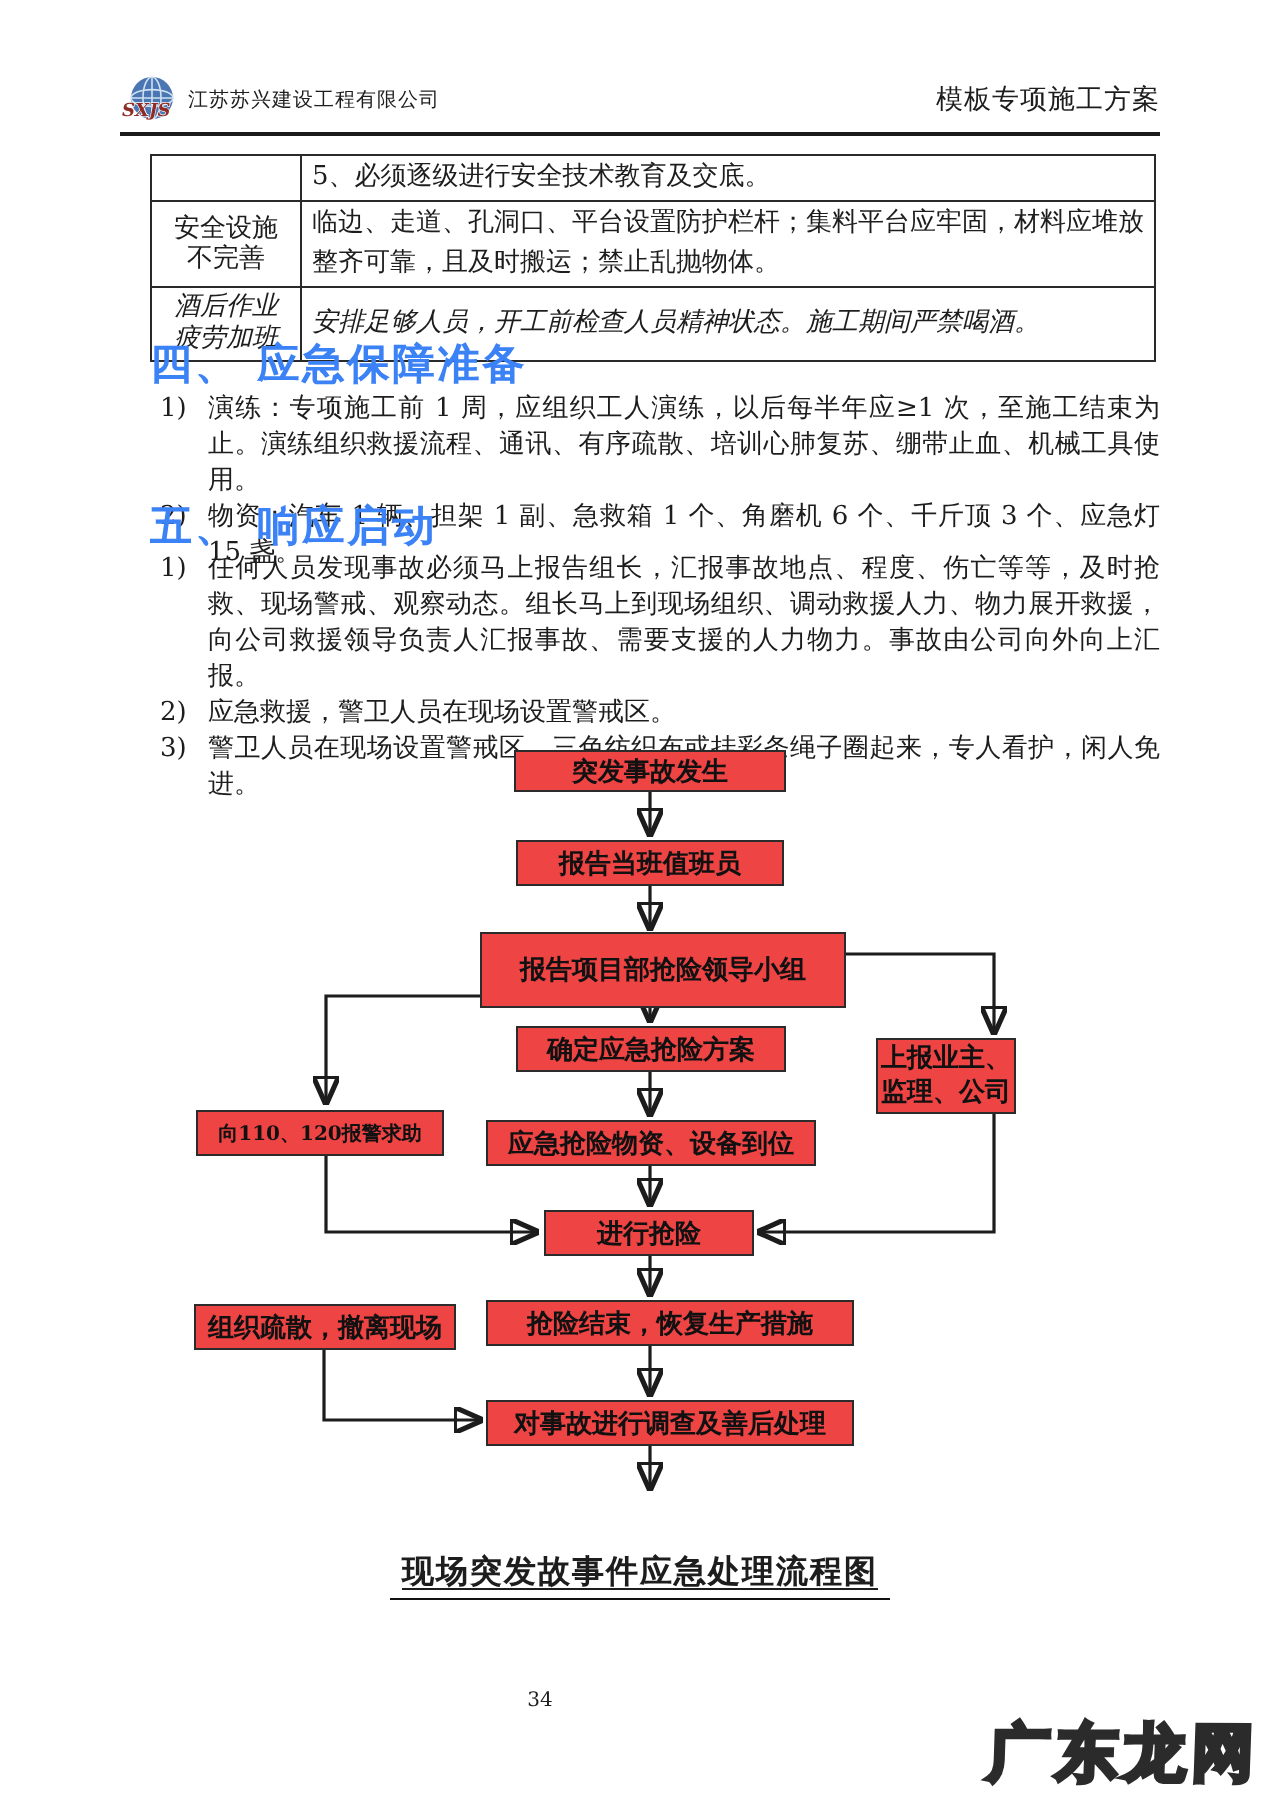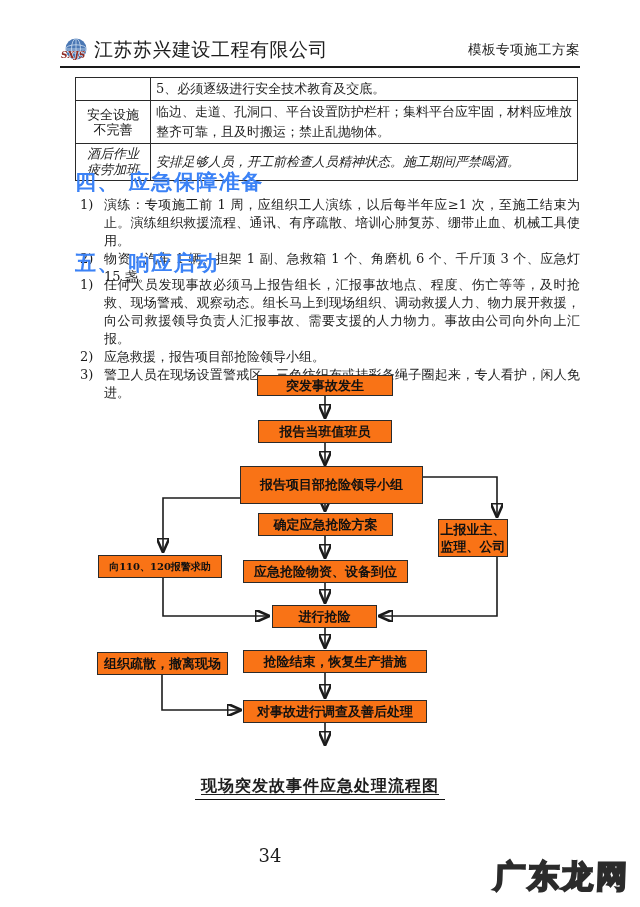--- a/index.html
+++ b/index.html
@@ -6,21 +6,21 @@
   html,body { background:#ffffff; }
   .page {
     position:relative; width:640px; height:907px; background:#ffffff;
     font-family:"DejaVu Serif", serif; color:#1d1d1d; overflow:hidden;
   }
   
   .header { position:absolute; left:60px; top:36px; width:520px; height:28px;
             display:flex; justify-content:space-between; align-items:center; }
   .brand { display:flex; align-items:center; gap:4px; }
   .brand .logo { width:30px; height:26px; flex:none; }
-  .company { font-size:19px; letter-spacing:.5px; }
+  .company { font-size:10px; letter-spacing:.5px; }
   .doc-title { font-size:13.5px; letter-spacing:.5px; }
   .header-rule { position:absolute; left:60px; top:66px; width:520px; border-top:2px solid #1a1a1a; }
   
   .risk-table { position:absolute; left:75px; top:77px; width:503px; border-collapse:collapse; font-size:13px; }
   .risk-table td { border:1.2px solid #2a2a2a; vertical-align:middle; }
   .risk-table td.cat { width:75px; text-align:center; white-space:pre-line; line-height:1.2; padding:2px 1px; }
   .risk-table td.measure { padding:1px 5px; line-height:1.55; text-align:justify; }
   .r1 td { height:20px; }
   .r2 td { height:42px; }
   .r3 td { height:30px;font-style:italic; }
@@ -32,32 +32,32 @@
   .list4 { top:196px; }
   .list5 { top:276px; }
   .item { display:flex; }
   .item .num { width:24px; flex:none; }
   .item .itext { flex:1; text-align:justify; }
   
   .flow { position:absolute; left:0; top:370px; width:640px; height:440px; }
   .flow-links { position:absolute; left:0; top:0; }
   .flow-links path { stroke:#1c1c1c; stroke-width:1.6; fill:none; marker-end:url(#arw); }
   .node {
-    position:absolute; border:1.4px solid #2b2b2b; background:#f97316;
+    position:absolute; border:1.4px solid #2b2b2b; background:#ef4444;
     display:flex; align-items:center; justify-content:center;
     font-weight:700; font-size:13px; white-space:nowrap; color:#111;
   }
   .node.multiline { white-space:pre-line; text-align:center; line-height:17px; }
   .node.small { font-size:10px; }
   
   .caption-wrap { position:absolute; left:0; top:776px; width:640px; text-align:center; }
   .caption { display:inline-block; font-size:16px; font-weight:700; letter-spacing:1px;
              padding:0 6px 2px; border-bottom:1.5px solid #111;
              text-decoration:underline; text-underline-offset:3px; }
-  .page-number { position:absolute; left:0; top:845px; width:540px; text-align:center; font-size:18px; }
+  .page-number { position:absolute; left:0; top:845px; width:540px; text-align:center; font-size:10px; }
   .watermark { position:absolute; left:494px; top:856px; font-family:"DejaVu Sans", sans-serif;
                font-size:31px; font-weight:800; letter-spacing:3px; color:#ffffff;
                -webkit-text-stroke:2.2px #2b2b2b; text-shadow:0 0 1px #2b2b2b;
                transform:skewX(-2deg); }
 </style>
 </head>
 <body>
 
 <div class="page">
 
@@ -109,21 +109,21 @@
   </div>
 
   <div class="sec-title sec5-title">五、 响应启动</div>
   <div class="list list5">
     <div class="item">
       <span class="num">1)</span>
       <span class="itext">任何人员发现事故必须马上报告组长，汇报事故地点、程度、伤亡等等，及时抢救、现场警戒、观察动态。组长马上到现场组织、调动救援人力、物力展开救援，向公司救援领导负责人汇报事故、需要支援的人力物力。事故由公司向外向上汇报。</span>
     </div>
     <div class="item">
       <span class="num">2)</span>
-      <span class="itext">应急救援，报告项目部抢险领导小组。</span>
+      <span class="itext">应急救援，警卫人员在现场设置警戒区。</span>
     </div>
     <div class="item">
       <span class="num">3)</span>
       <span class="itext">警卫人员在现场设置警戒区，三色纺织布或挂彩条绳子圈起来，专人看护，闲人免进。</span>
     </div>
   </div>
 
   <div class="flow">
     <svg class="flow-links" width="640" height="440" viewBox="0 0 640 440">
       <defs>

